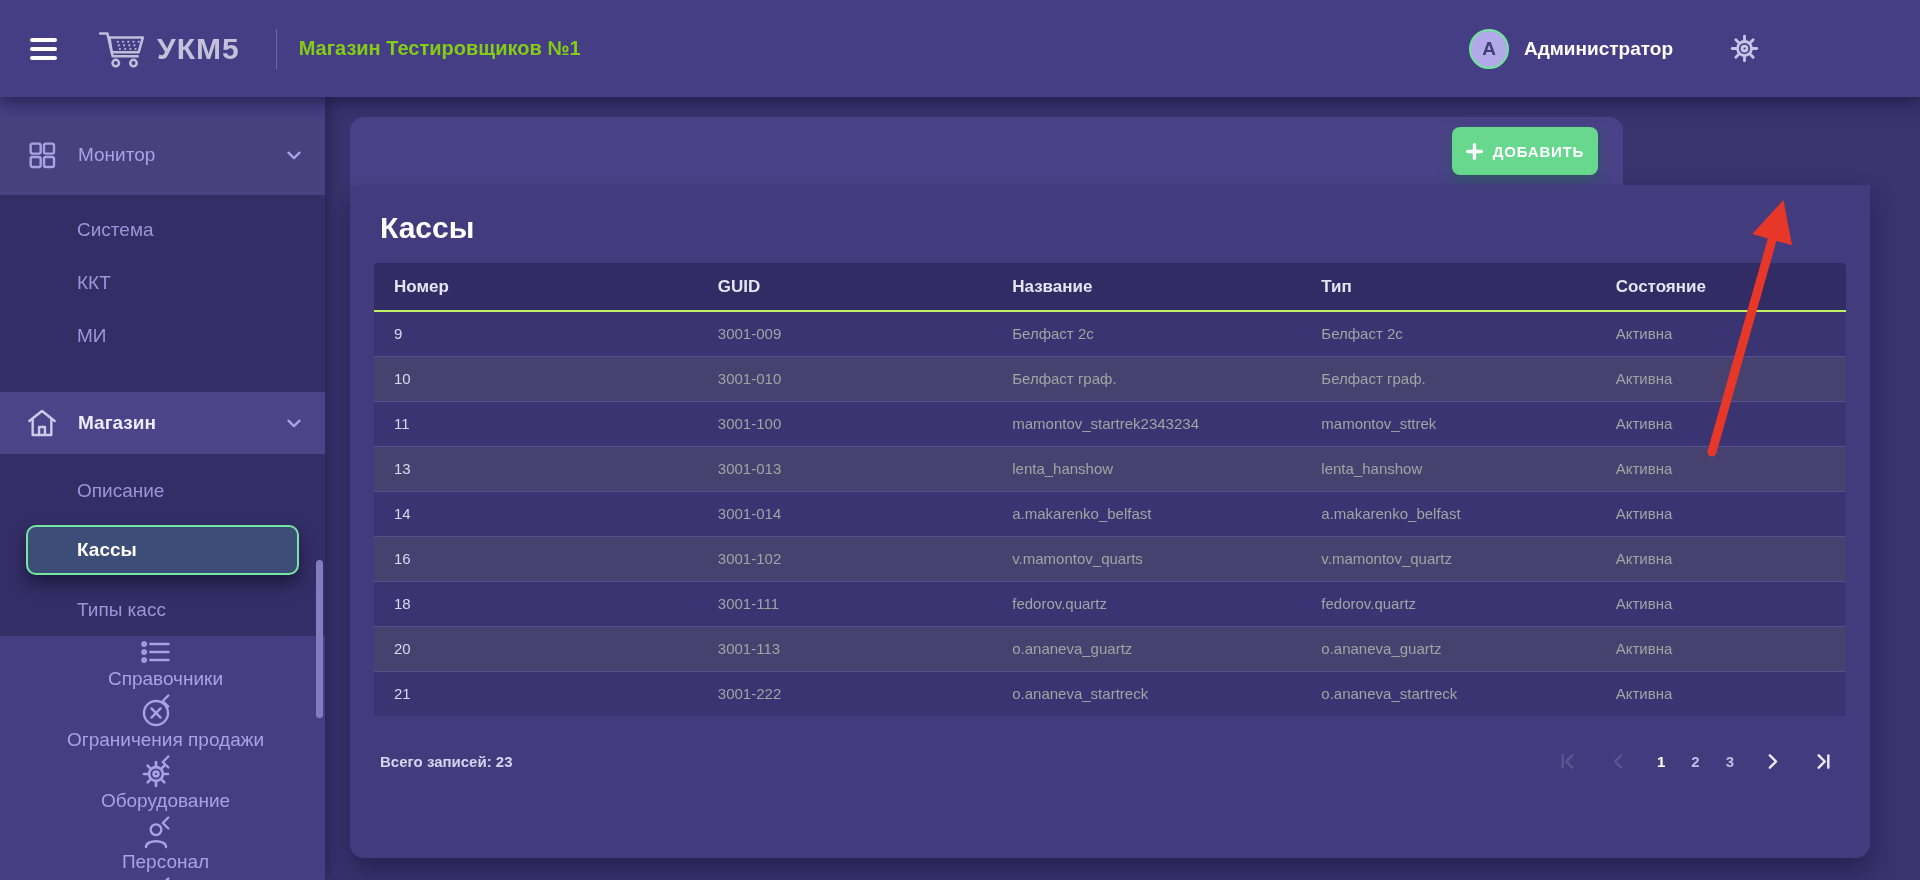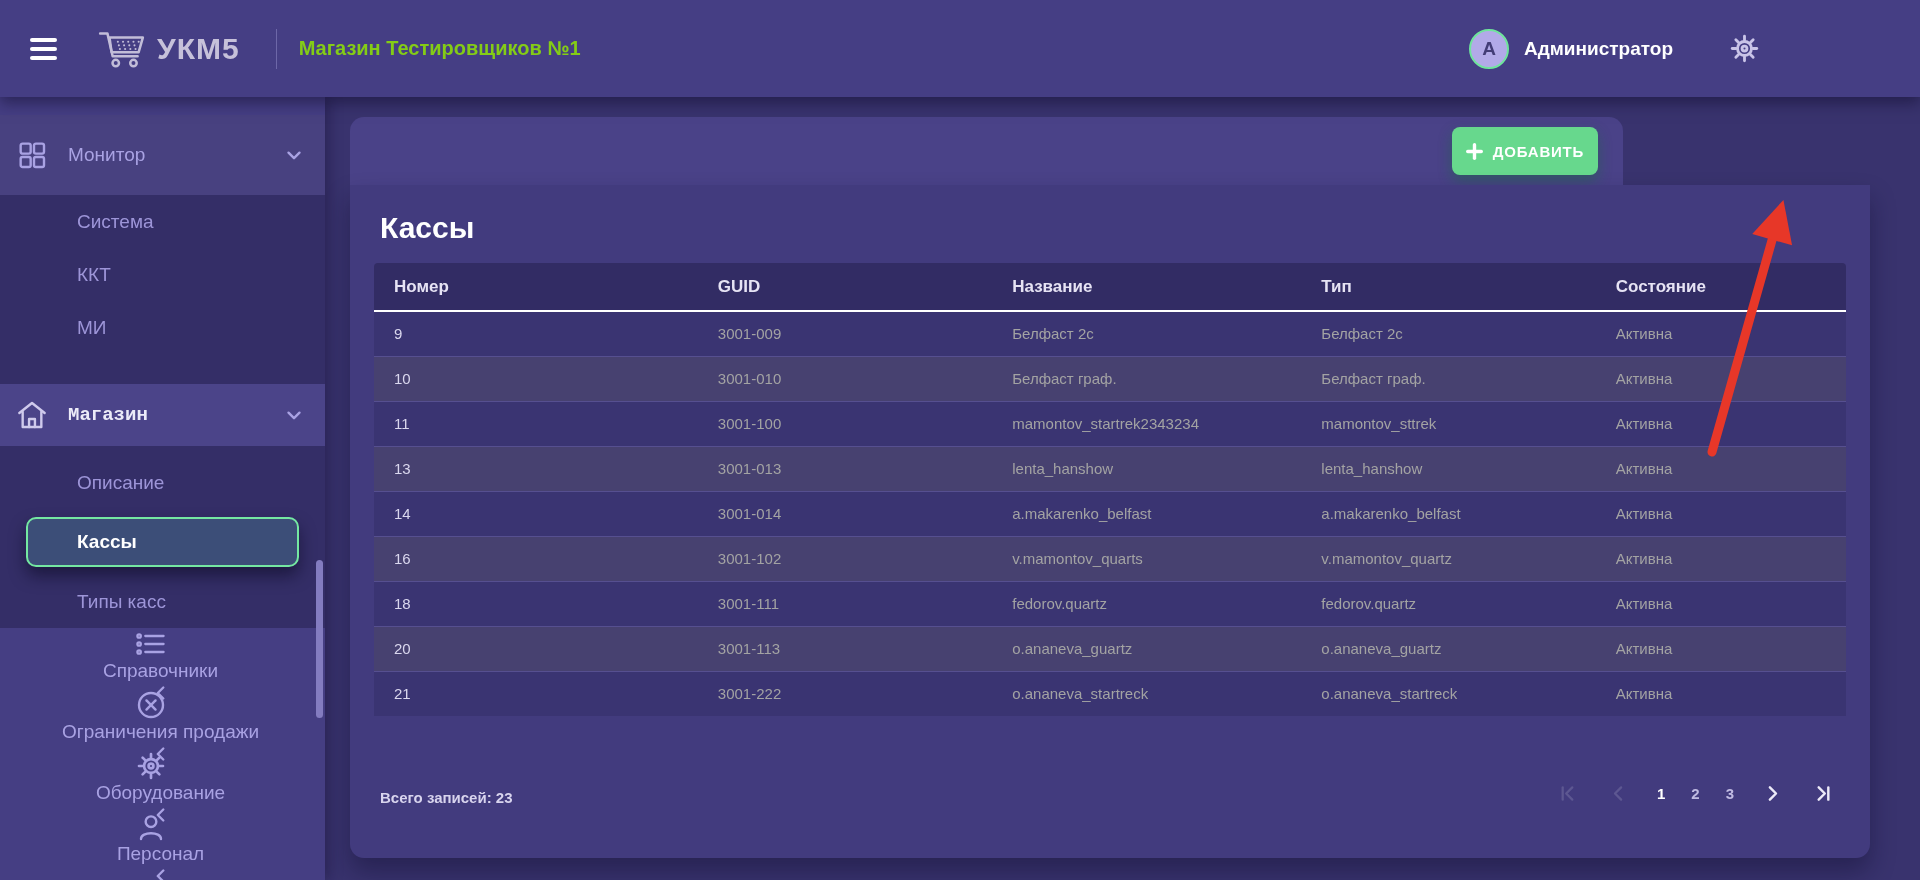--- a/index.html
+++ b/index.html
@@ -33,30 +33,30 @@
   .user-name { margin-left:15px; font-size:19px; font-weight:bold; color:#ffffff; cursor:pointer; }
   .hdr-gear { margin-left:56px; cursor:pointer; }
 
   
   .sidebar {
     position:absolute; top:97px; left:0; width:325px; height:783px;
     background:#453e83; z-index:5; box-shadow:4px 0 12px rgba(16,12,44,.35);
   }
   .sb-spacer { height:18px; }
   .nav-section {
-    display:flex; align-items:center; padding:0 20px 0 16px; cursor:pointer;
+    display:flex; align-items:center; padding:0 20px 0 26px; cursor:pointer;
     color:#a9a2e3; font-size:19px;
   }
   .nav-section .sec-icon { width:34px; margin-right:18px; }
   .nav-section .sec-label { flex:1; }
   .sec-monitor { height:80px; background:#484180; }
   .sec-shop { height:62px; background:#4b4489; }
-  .sec-shop .sec-label { color:#ecebf8; font-weight:bold;font-family:Liberation Mono, monospace; }
+  .sec-shop .sec-label { color:#ecebf8; font-weight:bold; }
   .sec-collapsed { height:61px;flex-direction:column; }
-  .nav-sub { background:#342e67; padding:0 0 30px; }
+  .nav-sub { background:#342e67; padding:8px 0 30px; }
   .nav-sub-2 { padding:10px 0 0; }
   .nav-sub-item {
     height:53px; display:flex; align-items:center; padding-left:77px;
     color:#9d95d8; font-size:19px; cursor:pointer;
   }
   .nav-sub-item.selected-pill {
     margin:8px 26px; height:50px; padding-left:49px;
     border:2px solid #74e8a2; border-radius:10px; background:#3c4e78;
     color:#ffffff; font-weight:bold;
     box-shadow:0 9px 16px rgba(8,6,28,.5);
@@ -85,34 +85,34 @@
     position:absolute; left:25px; top:88px; width:1520px; height:673px;
     background:#423b7e; border-radius:0 0 14px 14px; padding:0 24px;
     box-shadow:0 14px 24px rgba(16,12,44,.4);
   }
   .card-title { margin:26px 0 18px 6px; font-size:30px; font-weight:bold; color:#ffffff; }
 
   table.data { width:100%; border-collapse:collapse; table-layout:fixed; border-radius:4px 4px 0 0; overflow:hidden; }
   table.data thead th {
     height:48px; background:#322c64; text-align:left; padding-left:20px;
     font-size:17px; font-weight:bold; color:#e6e3f4;
-    border-bottom:2px solid #ffffff;
+    border-bottom:2px solid #bef264;
   }
   table.data td {
     height:45px; padding-left:20px; font-size:15px; color:#a3a3a3;
     white-space:nowrap; overflow:hidden;
   }
   table.data td:first-child { color:#dad7ee; }
   .trow { cursor:pointer; }
   .trow:nth-child(odd) { background:#3a3472; }
   .trow:nth-child(even) { background:#474170; }
   .trow td { border-top:1px solid rgba(176,170,230,.18); }
 
   .card-footer {
-    height:90px; display:flex; align-items:flex-end; justify-content:space-between;
+    height:90px; display:flex; align-items:center; justify-content:space-between;
     padding:0 6px;
   }
   .total-label { font-size:15px; font-weight:bold; color:#d8d4ee; }
   .pagination { display:flex; align-items:center; gap:26px; margin-right:4px; }
   .pg-btn { background:none; border:none; cursor:pointer; padding:2px; }
   .pg-num { font-size:15px; font-weight:bold; color:#c0bbe2; background:none; border:none; cursor:pointer; font-family:"Liberation Sans", sans-serif; }
   .pg-num.current { color:#ffffff; }
 
   
   .annotation-layer { position:absolute; top:0; left:0; z-index:9; pointer-events:none; }

